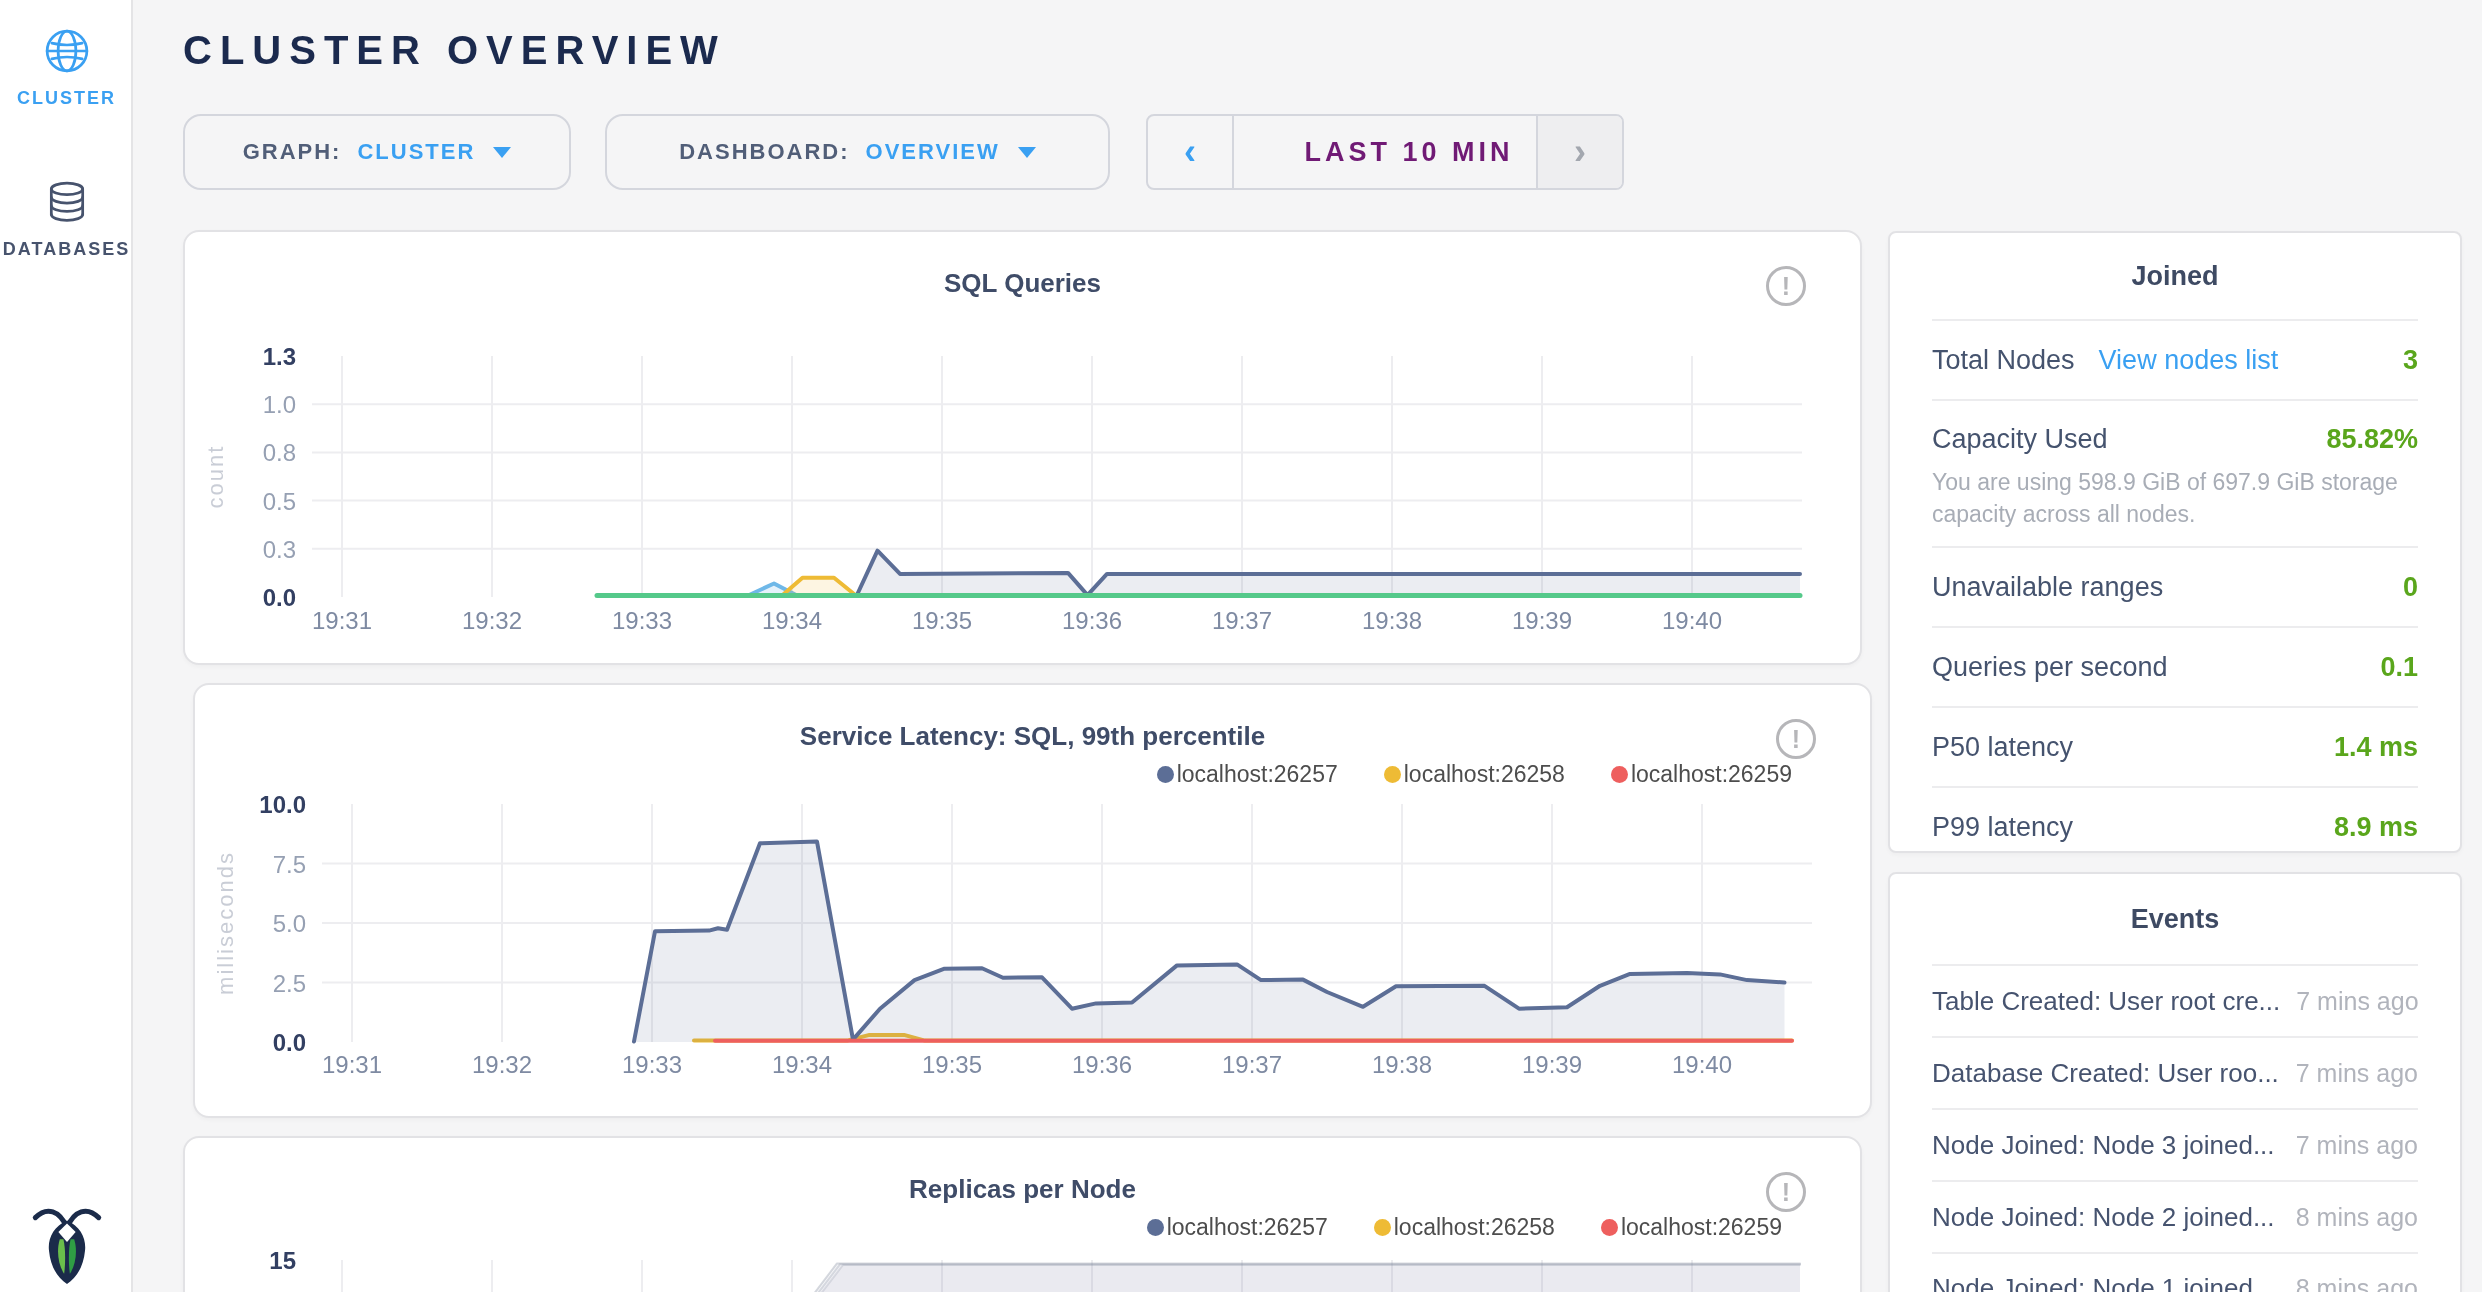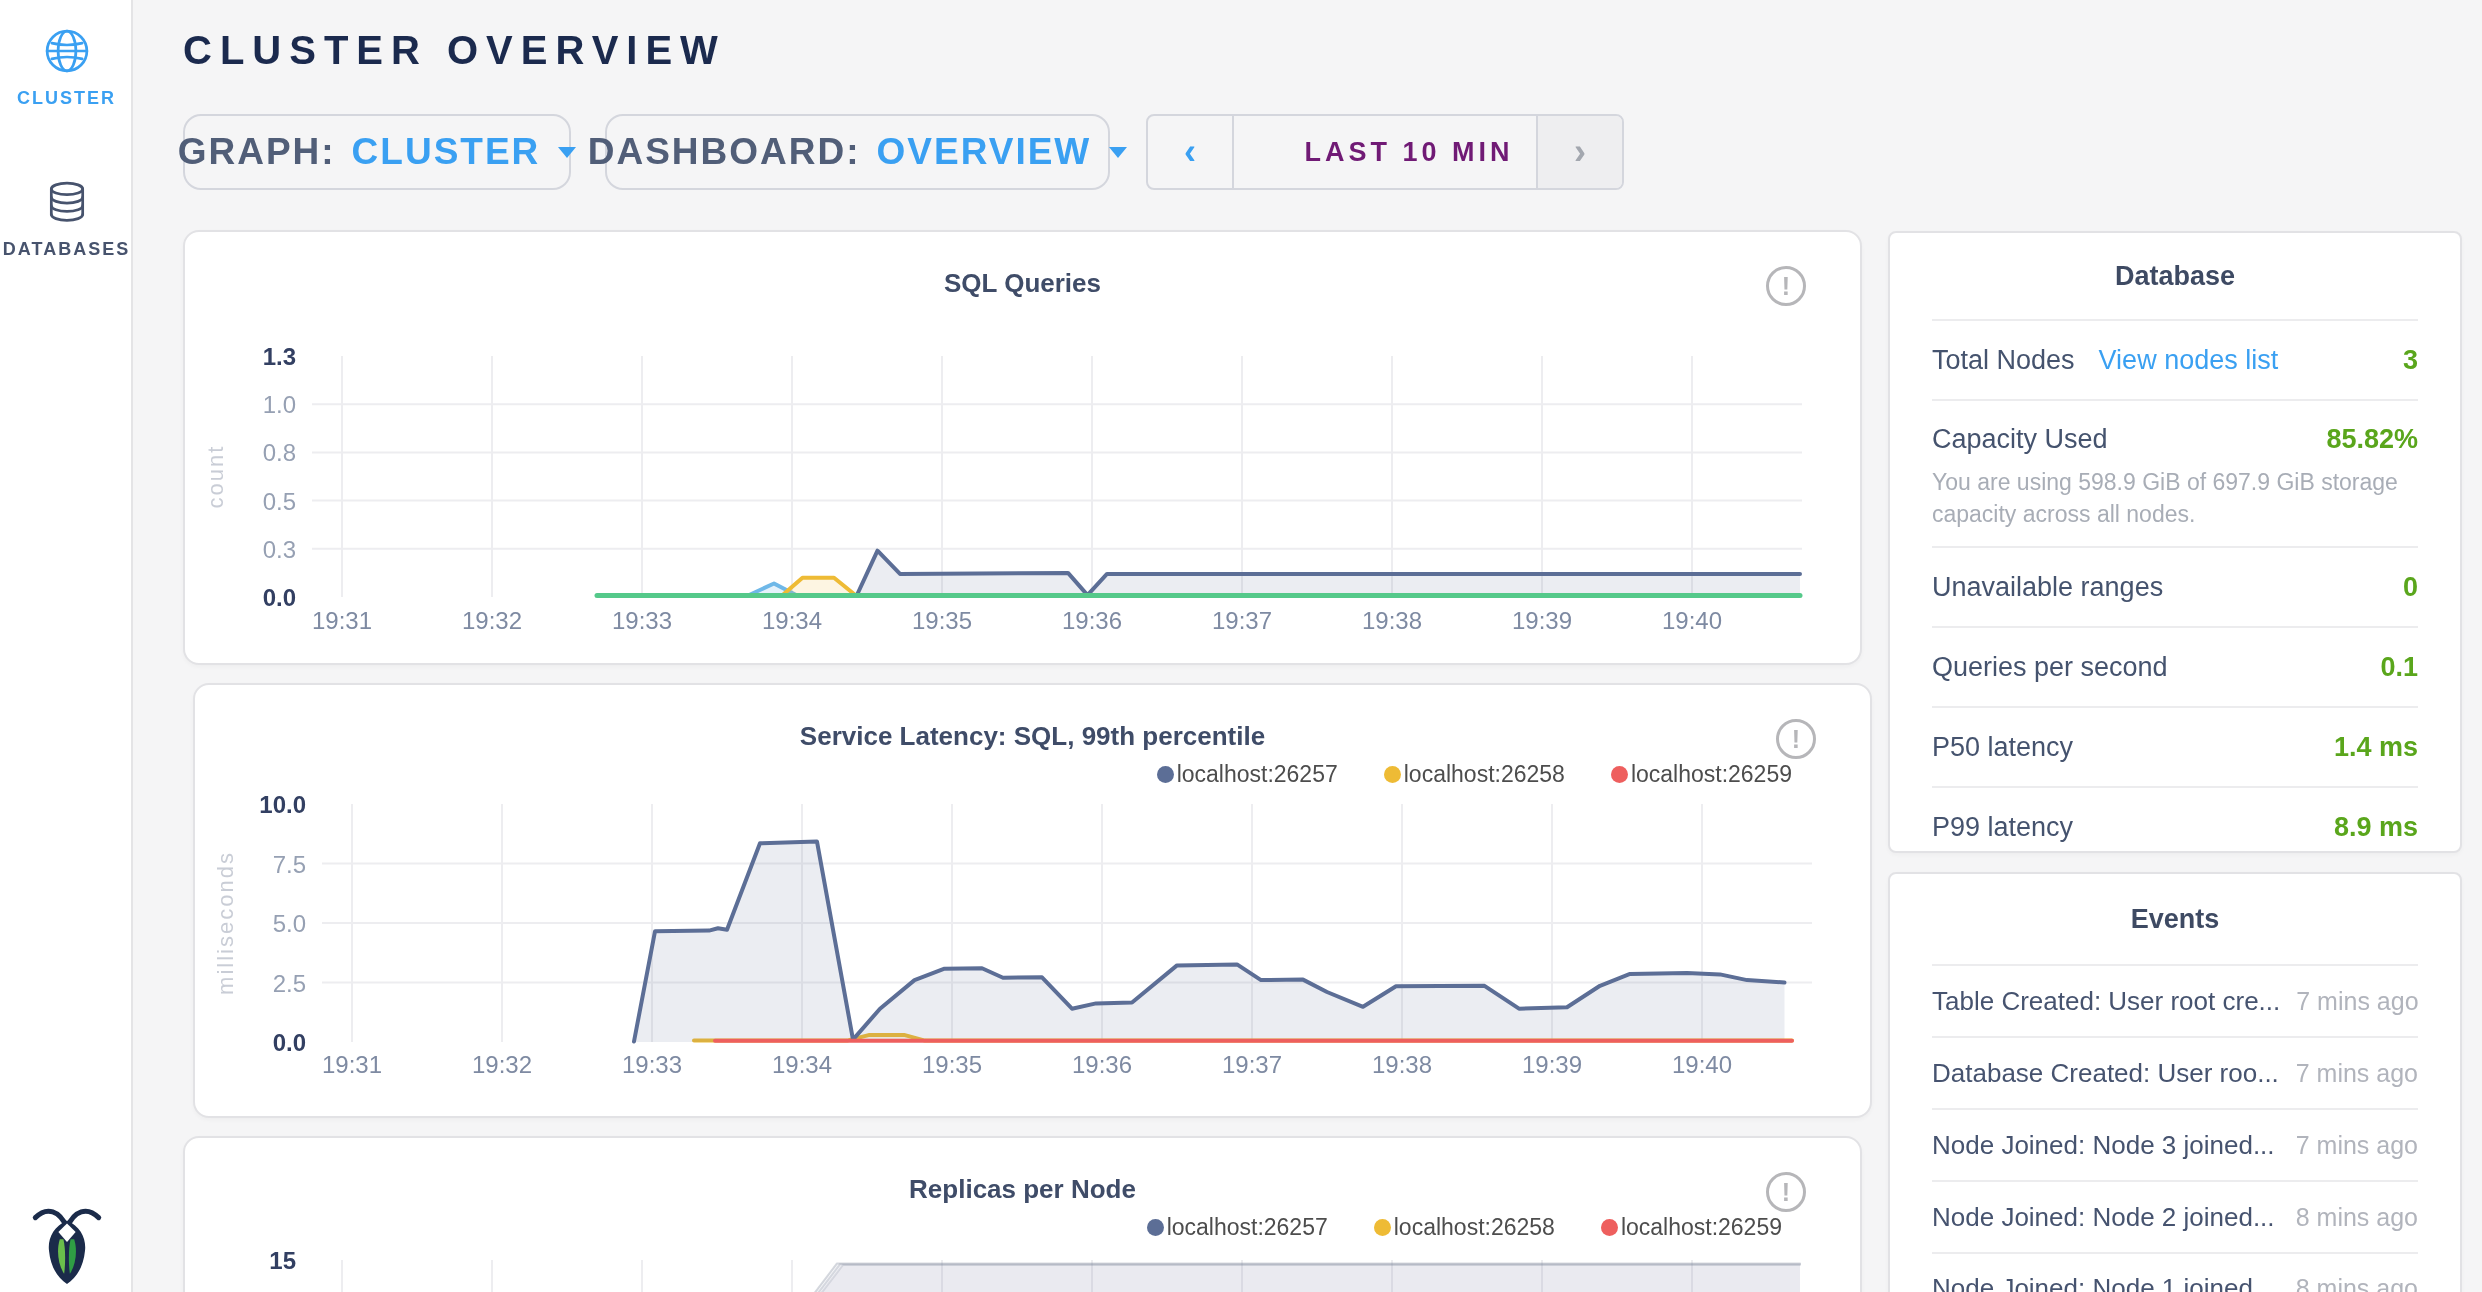--- a/index.html
+++ b/index.html
@@ -15,21 +15,21 @@
            letter-spacing:2px;}
   .nav-item.active .nav-label{color:#3aa0f2;}
   .nav-item:not(.active) .nav-label{color:#47536d;}
   .logo{position:absolute;left:31px;top:1200px;width:72px;height:90px;}
 
   
   .page-title{position:absolute;left:183px;top:28px;font-size:40px;font-weight:700;
            letter-spacing:8px;color:#1b2a4e;}
   .dropdown{position:absolute;top:114px;height:76px;border:2px solid #d4d6dd;border-radius:18px;
            display:flex;align-items:center;justify-content:center;cursor:pointer;
-           font-size:37px;font-weight:700;letter-spacing:2px;color:#515e78;}
+           font-size:22px;font-weight:700;letter-spacing:2px;color:#515e78;}
   .dropdown .dd-value{color:#3aa0f2;margin-left:16px;}
   .caret{width:0;height:0;border-left:9px solid transparent;border-right:9px solid transparent;
          border-top:11px solid #3aa0f2;margin-left:18px;}
   .timepicker{position:absolute;left:1146px;top:114px;width:478px;height:76px;
          border:2px solid #d4d6dd;border-radius:8px;display:flex;overflow:hidden;}
   .tp-seg{display:flex;align-items:center;justify-content:center;cursor:pointer;}
   .tp-prev{width:86px;border-right:2px solid #d4d6dd;color:#3aa0f2;font-size:36px;font-weight:700;}
   .tp-label{flex:1;color:#701a75;font-size:27px;font-weight:700;letter-spacing:4px;padding-left:48px;}
   .tp-next{width:86px;border-left:2px solid #d4d6dd;background:#eeeef0;color:#a3a7af;
          font-size:36px;font-weight:700;}
@@ -284,21 +284,21 @@
         <text class="xtick" x="757" y="470" text-anchor="middle">19:35</text>
         <text class="xtick" x="907" y="470" text-anchor="middle">19:36</text>
         <text class="xtick" x="1057" y="470" text-anchor="middle">19:37</text>
         <text class="xtick" x="1207" y="470" text-anchor="middle">19:38</text>
         <text class="xtick" x="1357" y="470" text-anchor="middle">19:39</text>
         <text class="xtick" x="1507" y="470" text-anchor="middle">19:40</text>
       </svg>
   </div>
 
   <div class="side-card" style="top:231px;height:622px;">
-    <div class="side-title">Database</div>
+    <div class="side-title">Joined</div>
 
     <div class="sum-row">
       <span>Total Nodes</span>
       <span class="sum-link">View nodes list</span>
       <span class="sum-spacer"></span>
       <span class="sum-value">3</span>
     </div>
 
     <div class="sum-row-cap">
       <div class="cap-line">

